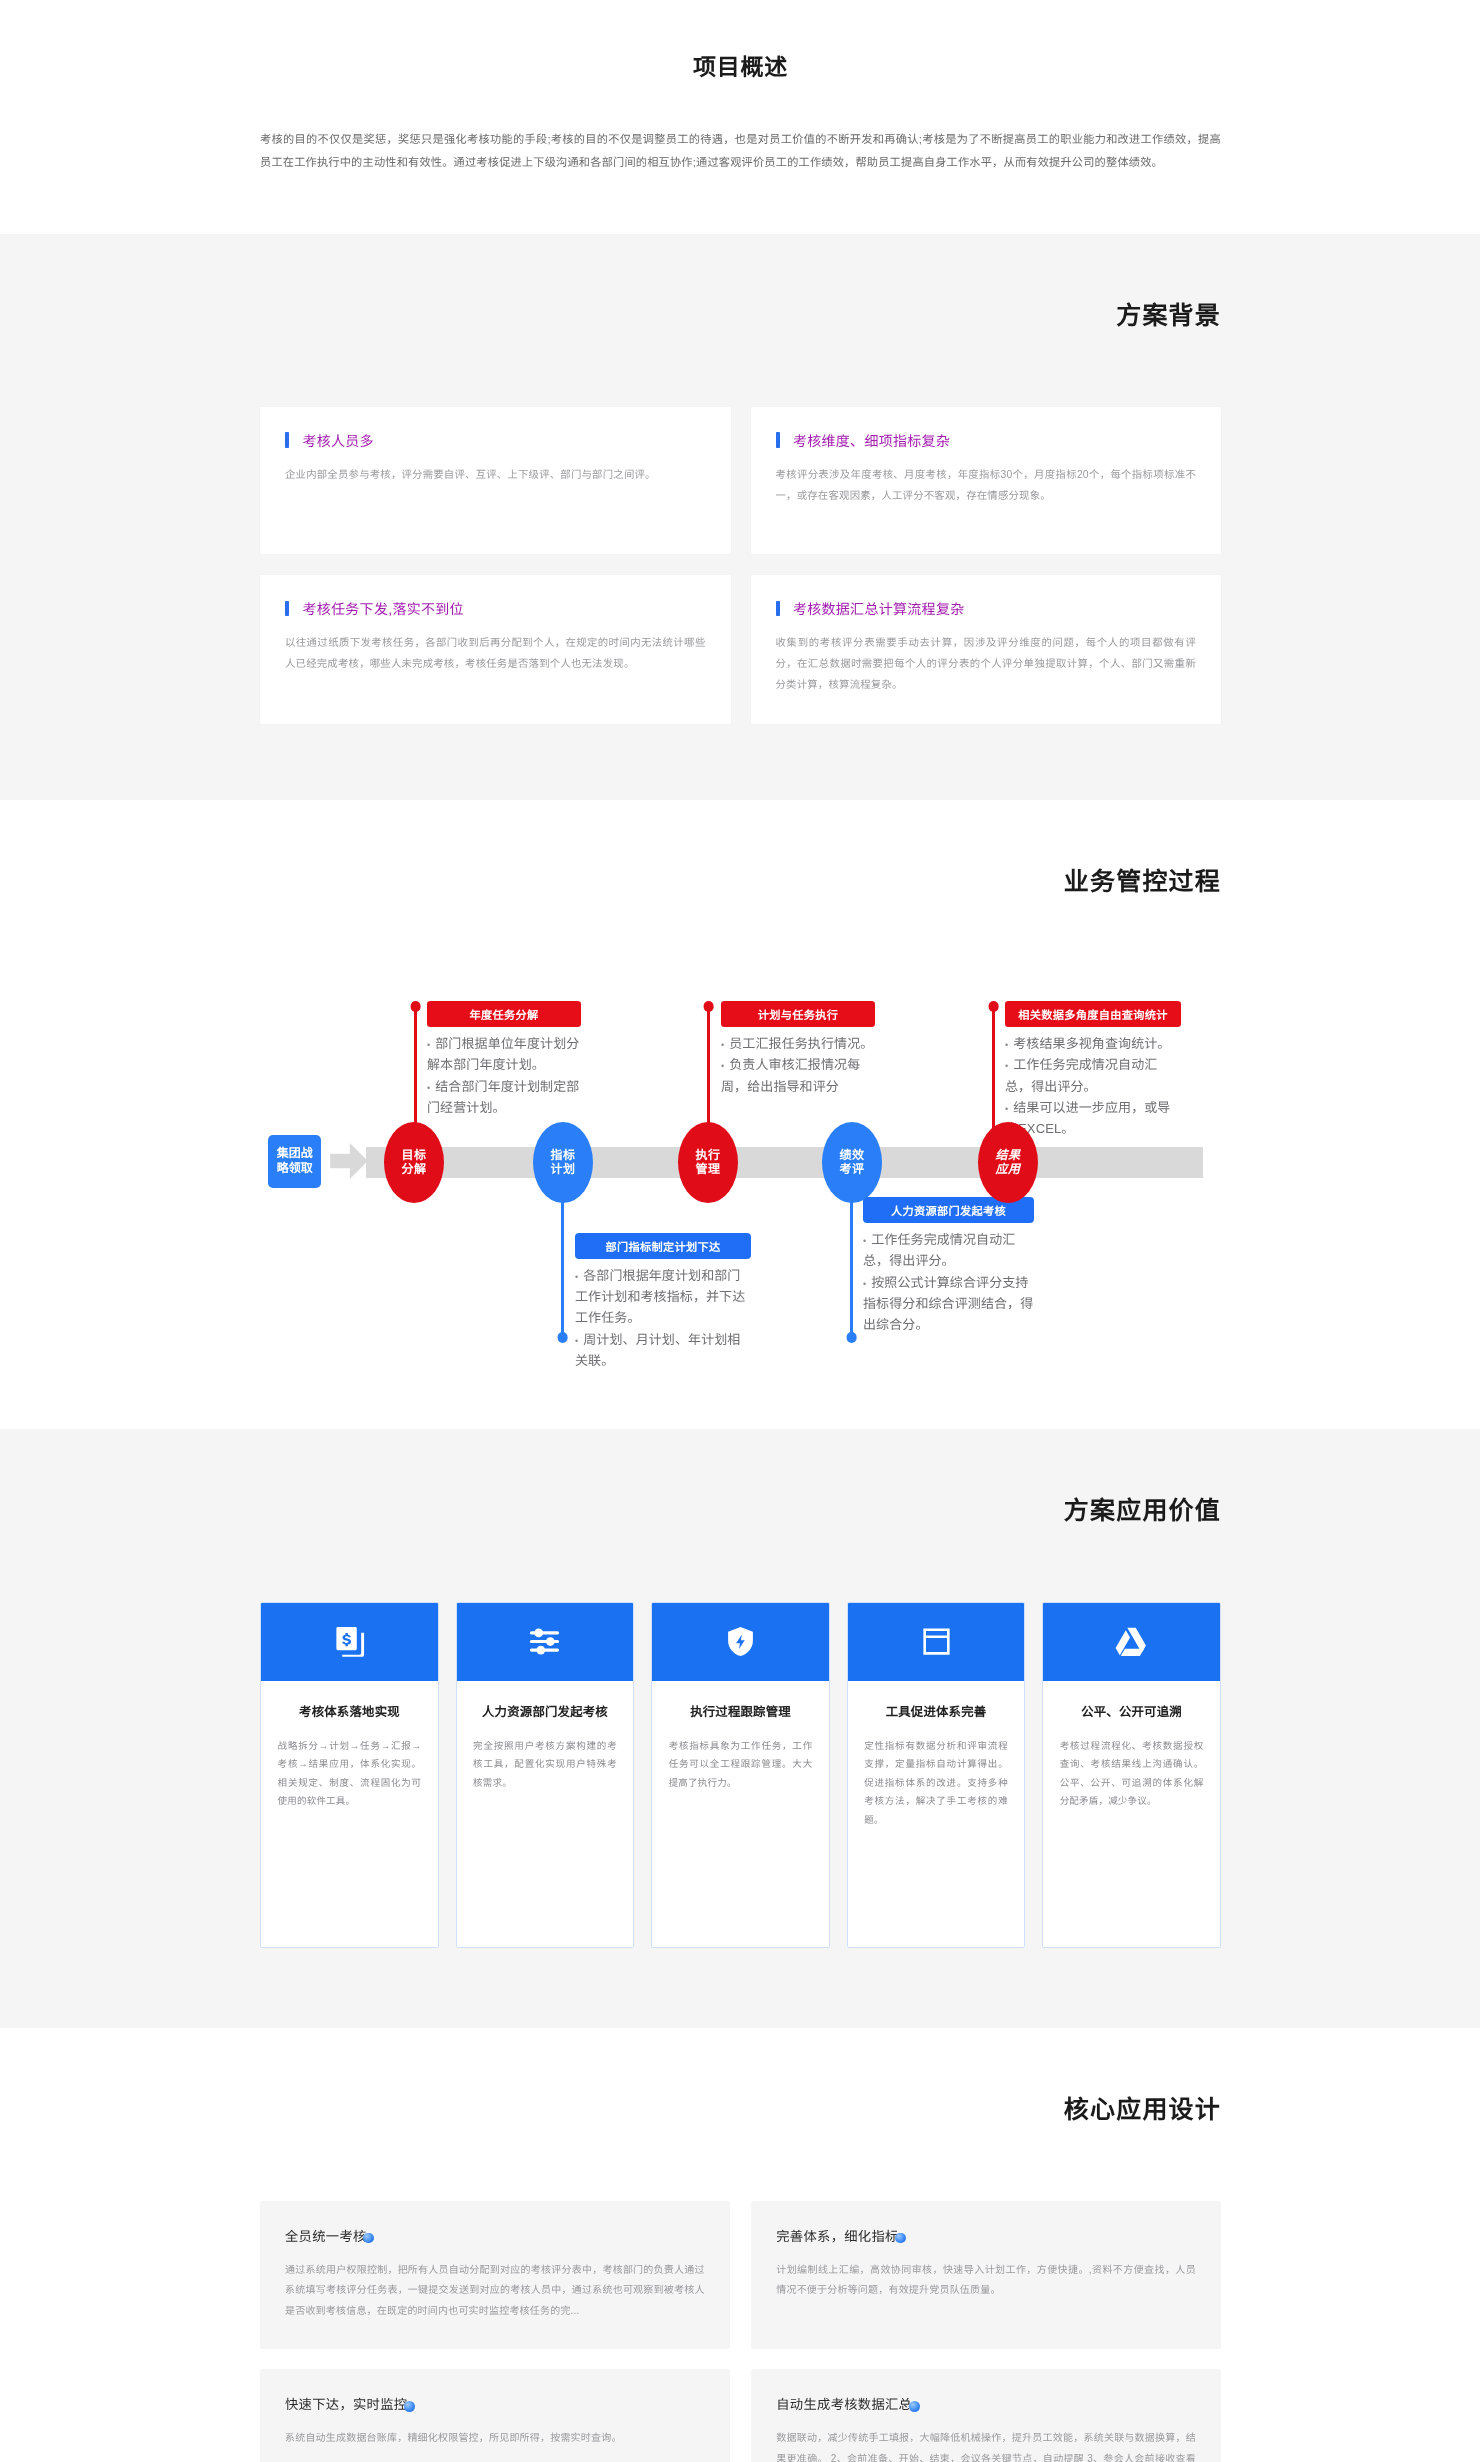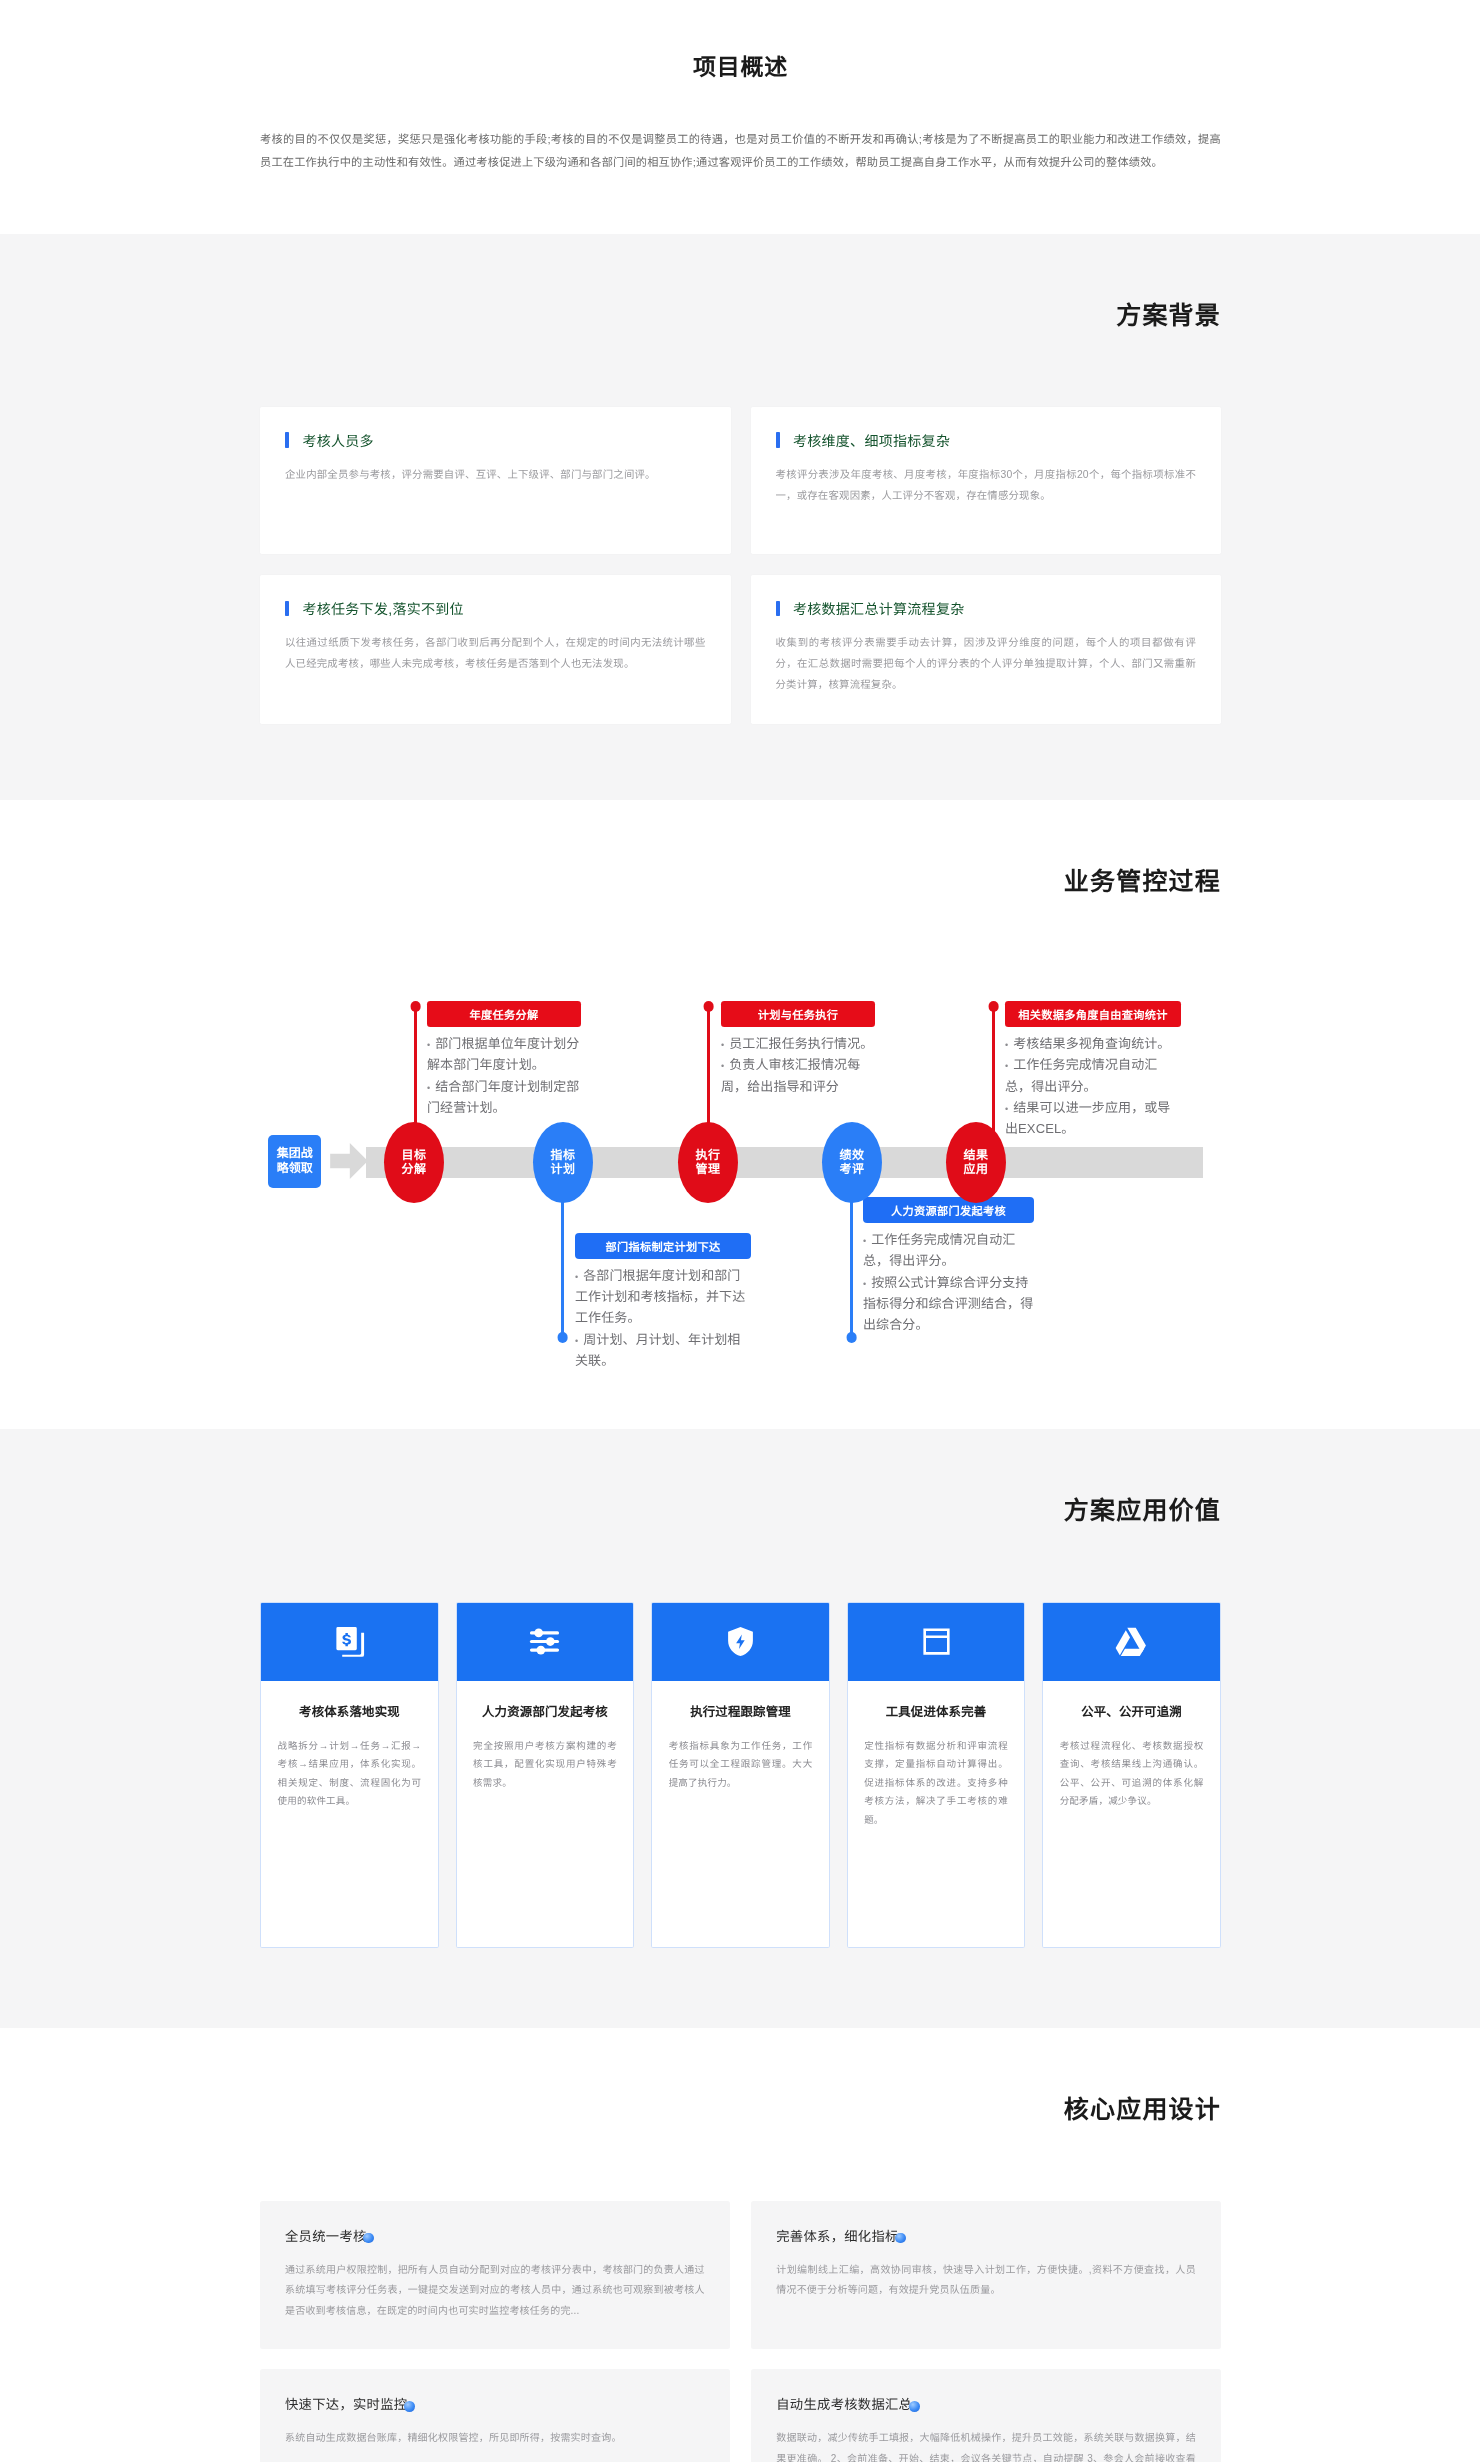--- a/index.html
+++ b/index.html
@@ -41,21 +41,21 @@
     display: grid; grid-template-columns: 1fr 1fr;
     gap: 21.5px 20px;
   }
   .bg-card {
     background: #fff; border-radius: 1.7px;
     padding: 23px 25px 28px; min-height: 147px;
     box-shadow: 0 0 1.7px rgba(0,0,0,.04);
   }
   .bg-card-head { display: flex; align-items: center; gap: 13.3px; }
   .bar { width: 4.1px; height: 15.7px; background: #2a6ef0; border-radius: 0.8px; flex: 0 0 auto; }
-  .bg-card-title { font-size: 14px; font-weight: 500; color: #14532d; letter-spacing: 0.3px; }
+  .bg-card-title { font-size: 14px; font-weight: 500; color: #a21caf; letter-spacing: 0.3px; }
   .bg-card-desc {
     margin-top: 15px; font-size: 10.4px; line-height: 2.0;
     color: #9a9a9e; text-align: justify; letter-spacing: 0.2px;
   }
 
   
   .flow-section { padding: 61px 0 75px; }
   .flow-wrap { position: relative; width: 961px; height: 389px; margin: 68px auto 0; }
 
   .flow-band {
@@ -257,21 +257,21 @@
           <span>计划</span>
         </div>
         <div class="node red" style="left:418px;">
           <span>执行</span>
           <span>管理</span>
         </div>
         <div class="node blue" style="left:562px;">
           <span>绩效</span>
           <span>考评</span>
         </div>
-        <div class="node red" style="left:686px;">
+        <div class="node red" style="left:718px;font-style:italic;">
           <span>结果</span>
           <span>应用</span>
         </div>
 
         <div class="callout red" style="left:167px; top:36px;">
           <span class="chip">年度任务分解</span>
           <ul>
             <li>部门根据单位年度计划分解本部门年度计划。</li>
             <li>结合部门年度计划制定部门经营计划。</li>
           </ul>

